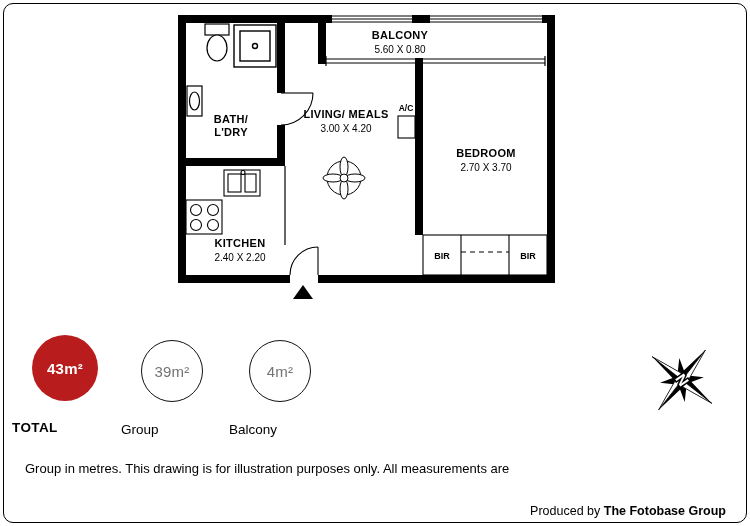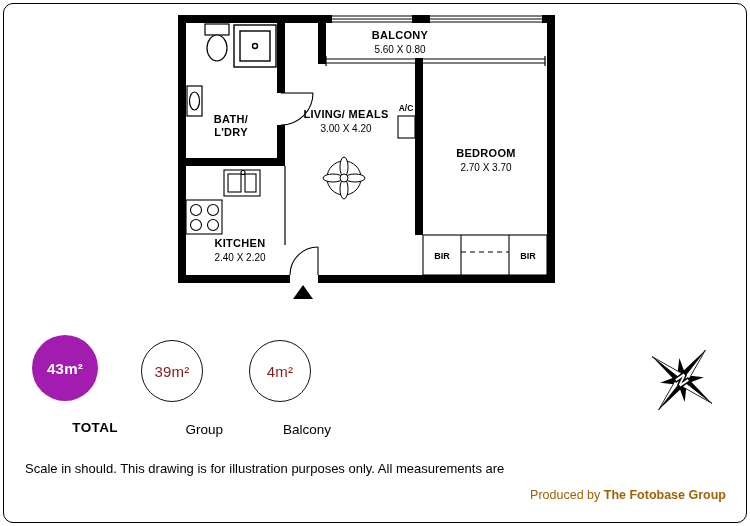--- a/index.html
+++ b/index.html
@@ -1,25 +1,25 @@
 <!DOCTYPE html>
 <html><head>
 <meta charset="utf-8">
 <style>
   html,body{margin:0;padding:0;background:#fff;}
   #canvas{position:relative;width:750px;height:526px;background:#fff;font-family:"Liberation Sans",sans-serif;overflow:hidden;}
   #frame{position:absolute;left:3px;top:3px;right:3px;bottom:3px;border:1.6px solid #000;border-radius:10px;pointer-events:none;}
   .circle{position:absolute;border-radius:50%;display:flex;align-items:center;justify-content:center;box-sizing:border-box;}
-  .circle.filled{background:#a21caf;color:#fff;font-weight:bold;}
-  .circle.outline{background:#fff;border:1.6px solid #111;color:#7f1d1d;}
+  .circle.filled{background:#b91c1c;color:#fff;font-weight:bold;}
+  .circle.outline{background:#fff;border:1.6px solid #111;color:#737373;}
   .circle .val{font-size:15px;letter-spacing:.2px;}
-  .area-label{position:absolute;text-align:right;font-size:13.5px;color:#000;}
+  .area-label{position:absolute;text-align:left;font-size:13.5px;color:#000;}
   .area-label.bold{font-weight:bold;letter-spacing:.4px;}
   .footer-line{position:absolute;left:25px;font-size:13px;color:#000;}
-  #credit{position:absolute;right:24px;top:488px;font-size:12.5px;color:#a16207;}
+  #credit{position:absolute;right:24px;top:504px;font-size:12.5px;color:#000000;}
   #credit .bold{font-weight:bold;}
   svg text{font-family:"Liberation Sans",sans-serif;}
   .room-name{font-size:11px;font-weight:bold;fill:#000;letter-spacing:.3px;}
   .room-dims{font-size:10px;fill:#000;}
   .small-label{font-size:9px;font-weight:bold;fill:#000;}
   .tiny-label{font-size:8.5px;font-weight:bold;fill:#000;}
 </style>
 </head>
 <body>
 
@@ -168,17 +168,17 @@
       <g fill="#fff" stroke="#000" stroke-width="0.7">
         <polygon points="48,4 52.9,37.1 48,42"></polygon>
         <polygon points="86,42 52.9,46.9 48,42"></polygon>
         <polygon points="48,80 43.1,46.9 48,42"></polygon>
         <polygon points="10,42 43.1,37.1 48,42"></polygon>
       </g>
     </g>
     <text x="48" y="47" text-anchor="middle" font-size="15" font-weight="bold" fill="#fff" stroke="#000" stroke-width="3" paint-order="stroke" transform="rotate(55 48 42)">N</text>
   </svg>
 
-  <div class="footer-line" style="top:461px;">Scale in should. This drawing is for illustration purposes only. All measurements are</div>
+  <div class="footer-line" style="top:461px;">Group in metres. This drawing is for illustration purposes only. All measurements are</div>
   <div id="credit">
     <span>Produced by </span><span class="bold">The Fotobase Group</span>
   </div>
 </div>
 
 </body></html>

